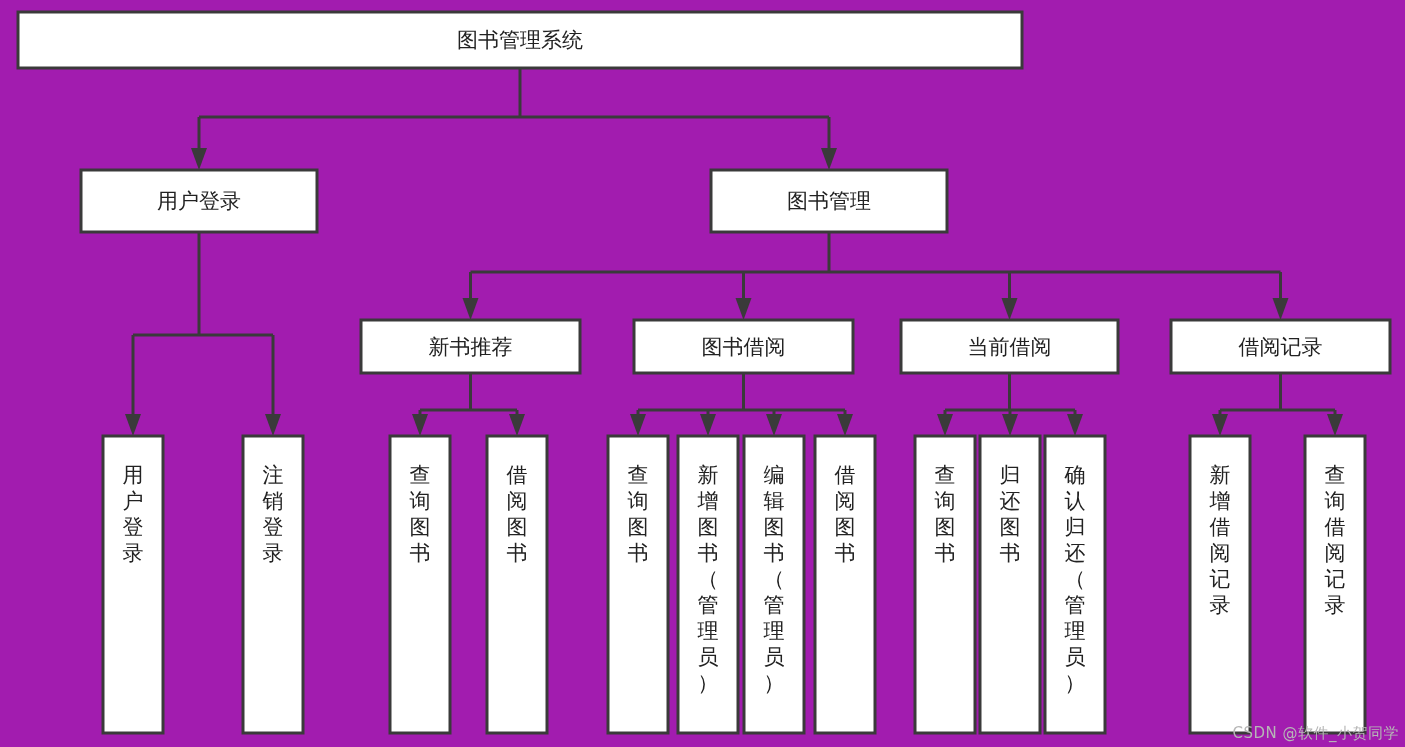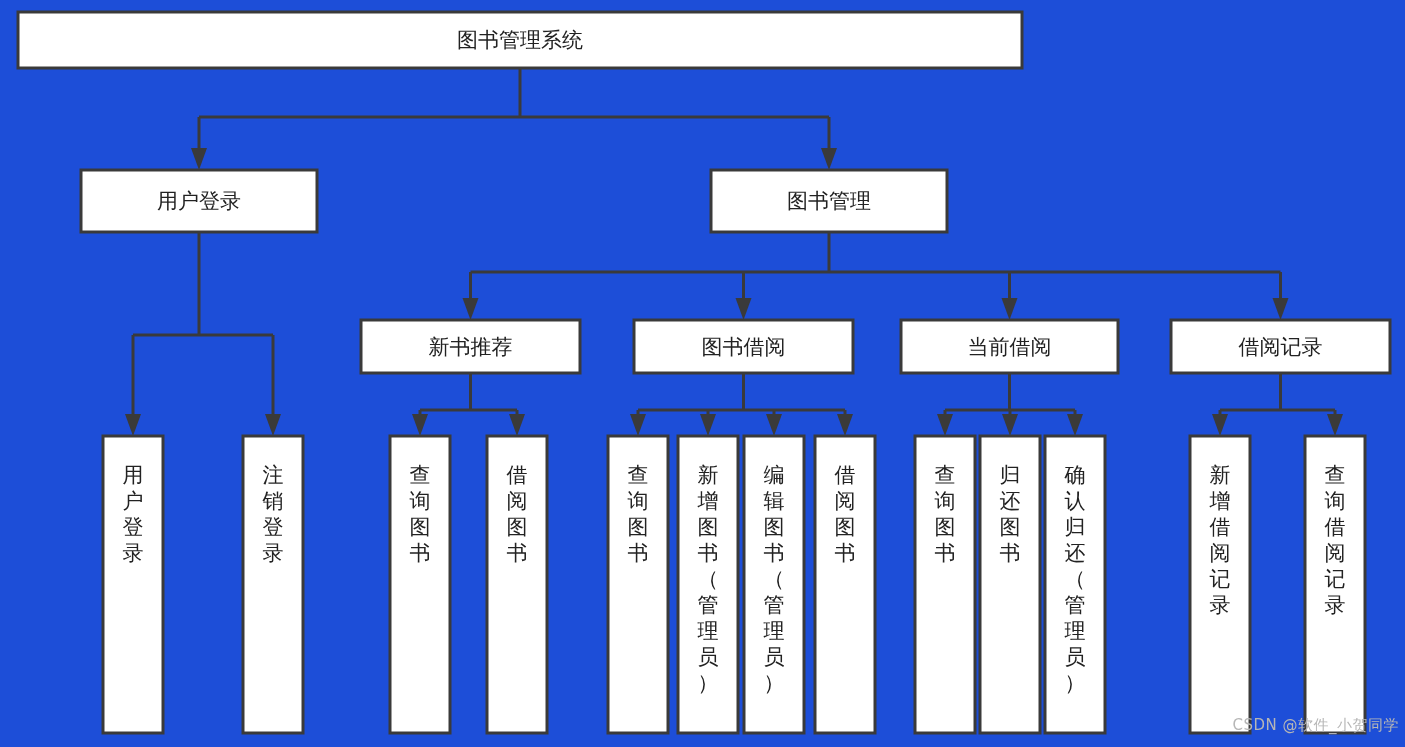--- a/index.html
+++ b/index.html
@@ -1,30 +1,30 @@
 <!DOCTYPE html>
 <html><head>
 <meta charset="utf-8">
 <style>
   html,body{margin:0;padding:0;background:#ffffff;}
   body{width:1405px;height:747px;overflow:hidden;
        font-family:"DejaVu Sans","Liberation Sans",sans-serif;}
-  #stage{position:relative;width:1405px;height:747px;background:#1d4ed8;}
+  #stage{position:relative;width:1405px;height:747px;background:#a21caf;}
   svg{position:absolute;left:0;top:0;width:1405px;height:747px;}
   .node-rect{fill:#ffffff;stroke:#3a3a3a;stroke-width:3;}
   .edge{stroke:#3a3a3a;stroke-width:3;fill:none;}
   .arrowhead{fill:#3a3a3a;stroke:none;}
   .node-label{fill:#222222;font-size:21px;
               font-family:"DejaVu Sans","Liberation Sans",sans-serif;
               dominant-baseline:middle;text-anchor:middle;}
   .vert-label{fill:#222222;font-size:21px;
               font-family:"DejaVu Sans","Liberation Sans",sans-serif;
               text-anchor:middle;}
   .vert-label tspan{dominant-baseline:middle;}
-  .watermark{position:absolute;right:6px;bottom:12px;color:#b6b6b6;
+  .watermark{position:absolute;right:6px;bottom:4px;color:#b6b6b6;
              font-size:15px;letter-spacing:.5px;white-space:nowrap;
              font-family:"DejaVu Sans","Liberation Sans",sans-serif;}
 </style>
 </head>
 <body>
 
 <div id="stage">
   <svg id="tree-svg" viewBox="0 0 1405 747" xmlns="http://www.w3.org/2000/svg">
       <g>
         <line x1="520" y1="68" x2="520" y2="117" class="edge"></line>

